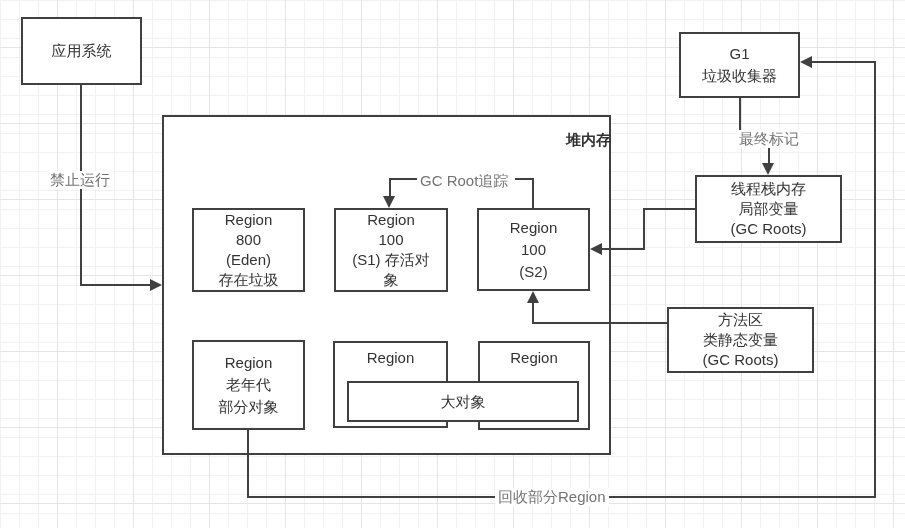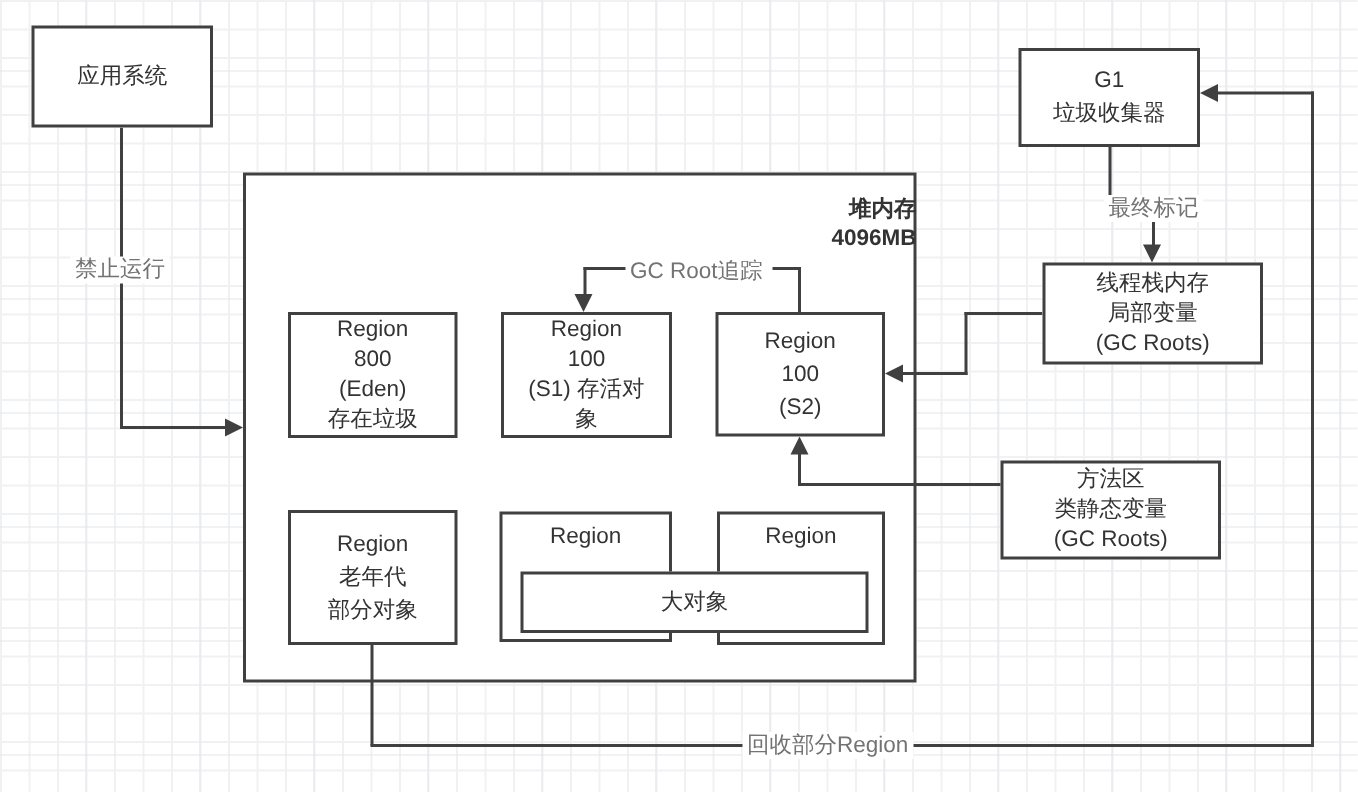--- a/index.html
+++ b/index.html
@@ -53,21 +53,20 @@
   .s2lines{line-height:22px;}
 </style>
 </head>
 <body>
 
 <div id="canvas">
 
   <div class="box" style="left:162px;top:115px;width:449px;height:340px;"></div>
   <div class="heap-title">
     <div>堆内存</div>
-    <div>4096MB</div>
   </div>
 
   <div class="vline" style="left:80px;top:85px;height:201px;"></div>
   <div class="hline" style="left:80px;top:284px;width:70px;"></div>
   <div class="arrow right" style="left:150px;top:279px;"></div>
   <div class="lbl" style="left:47px;top:171px;">禁止运行</div>
 
   <div class="vline" style="left:389px;top:178px;height:19px;"></div>
   <div class="hline" style="left:389px;top:178px;width:30px;"></div>
   <div class="arrow down" style="left:383px;top:196px;"></div>

